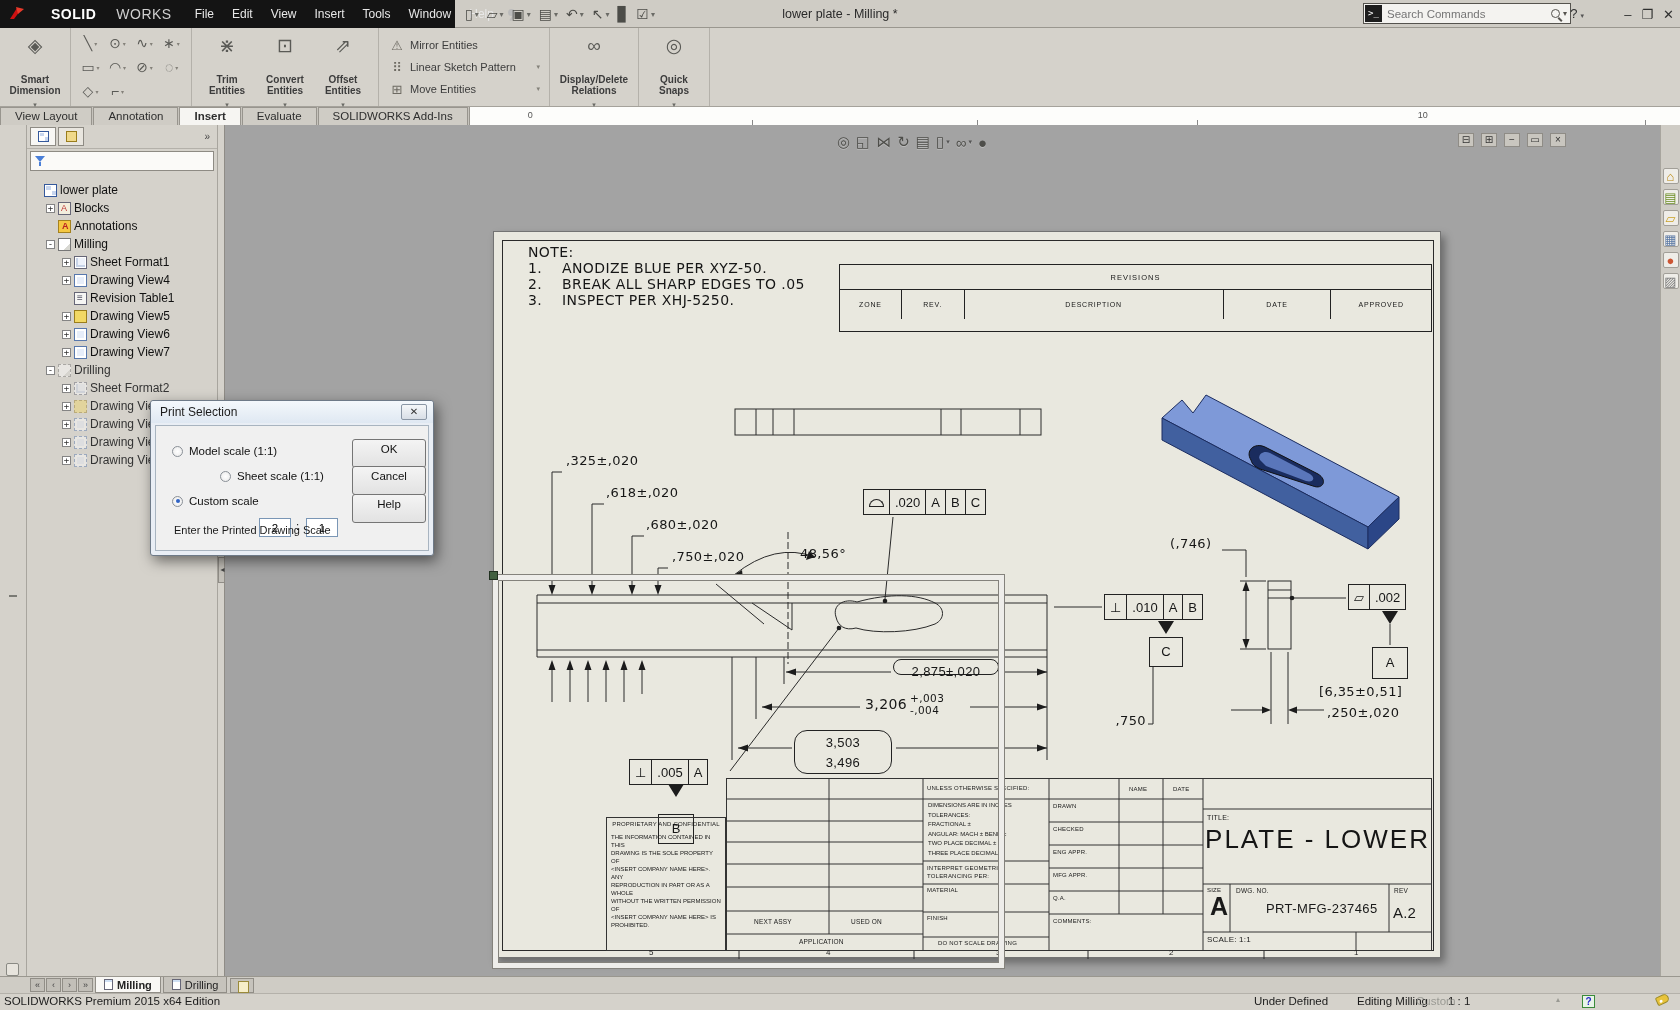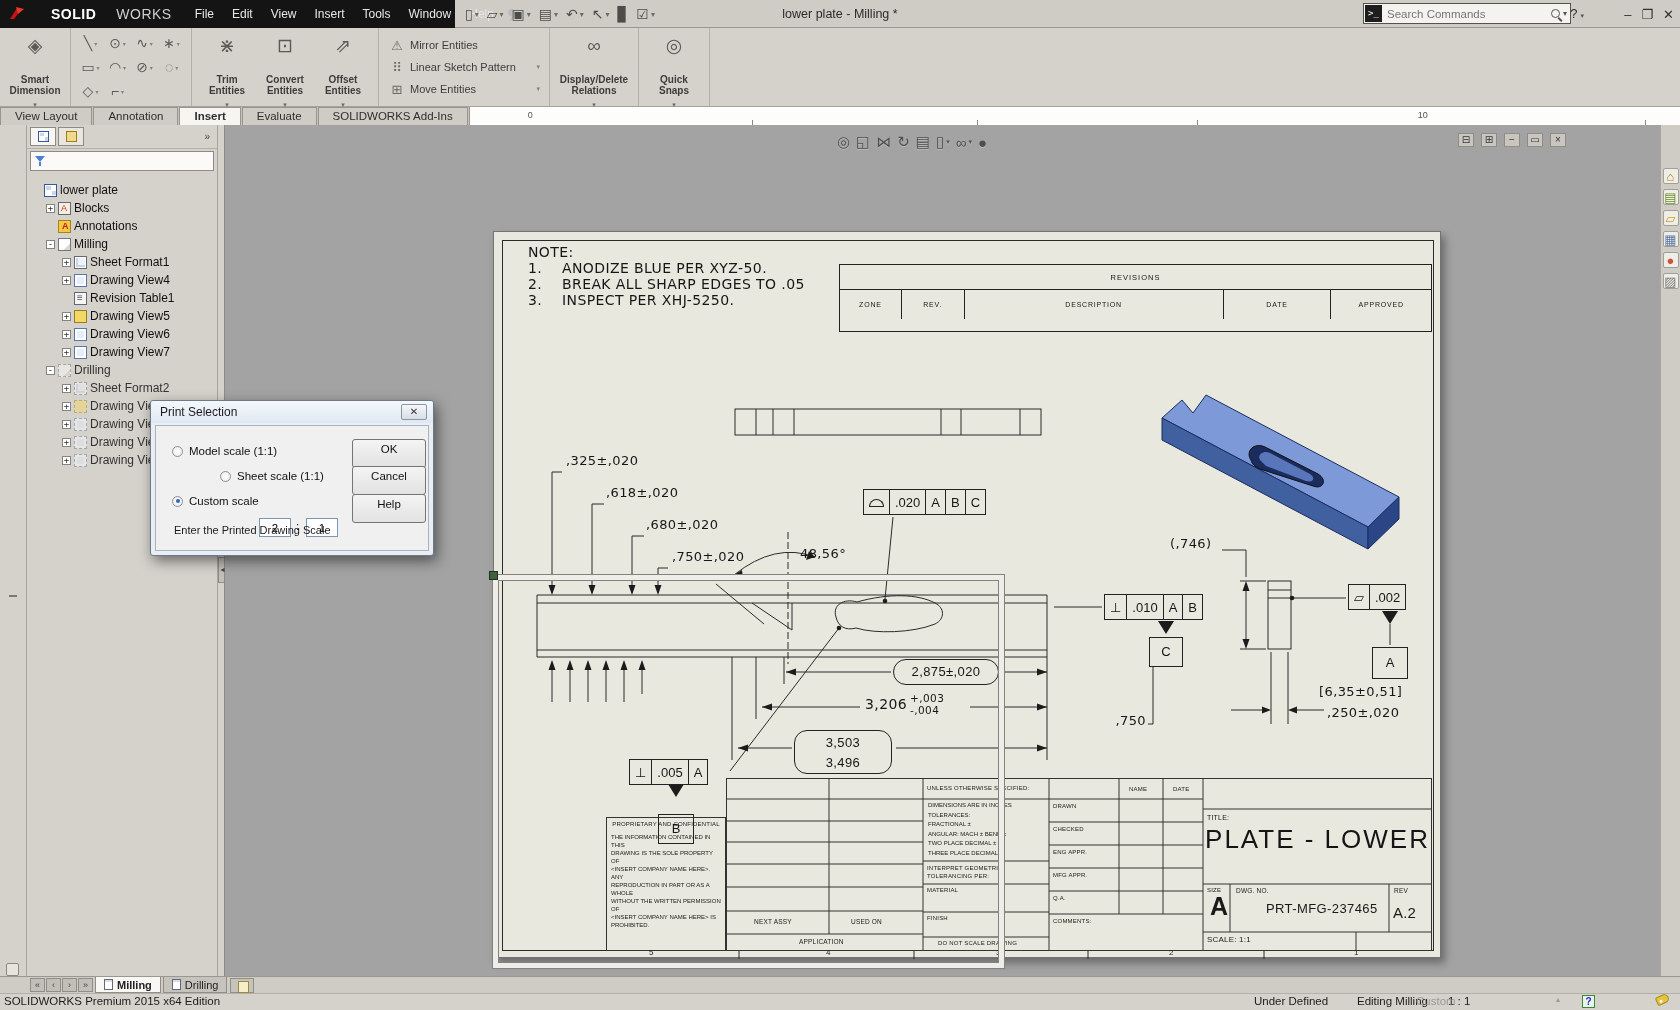--- a/index.html
+++ b/index.html
@@ -558,21 +558,21 @@
 
         <div class="cadtxt" style="left:72px;top:221px;font-size:13px">,325±,020</div>
         <div class="cadtxt" style="left:112px;top:253px;font-size:13px">,618±,020</div>
         <div class="cadtxt" style="left:152px;top:285px;font-size:13px">,680±,020</div>
         <div class="cadtxt" style="left:178px;top:317px;font-size:13px">,750±,020</div>
         <div class="cadtxt" style="left:306px;top:314px;font-size:13px">48,56°</div>
         <div class="cadtxt" style="left:676px;top:304px;font-size:13px">(,746)</div>
         <div class="cadtxt" style="left:600px;top:481px;font-size:13px;width:52px;text-align:right">,750</div>
         <div class="cadtxt" style="left:825px;top:452px;font-size:13px">[6,35±0,51]</div>
         <div class="cadtxt" style="left:833px;top:473px;font-size:13px">,250±,020</div>
-        <div class="pill" style="left:399px;top:427px;width:106px;height:26px;line-height:24px">2,875±,020</div>
+        <div class="pill" style="left:399px;top:427px;width:106px;height:16px;line-height:24px">2,875±,020</div>
         <div class="cadtxt" style="left:368px;top:460px;font-size:14px;background:#e9e8df;padding:0 3px;display:flex;align-items:center;gap:3px">
           <span>3,206</span>
           <span style="display:inline-flex;flex-direction:column;font-size:10.5px;line-height:12px">
             <span>+,003</span>
               <span>-,004</span>
           </span>
         </div>
         <div class="pill" style="left:300px;top:498px;width:98px;height:44px;font-size:13px;line-height:20px;padding-top:2px">
           <div>3,503</div>
             <div>3,496</div>

